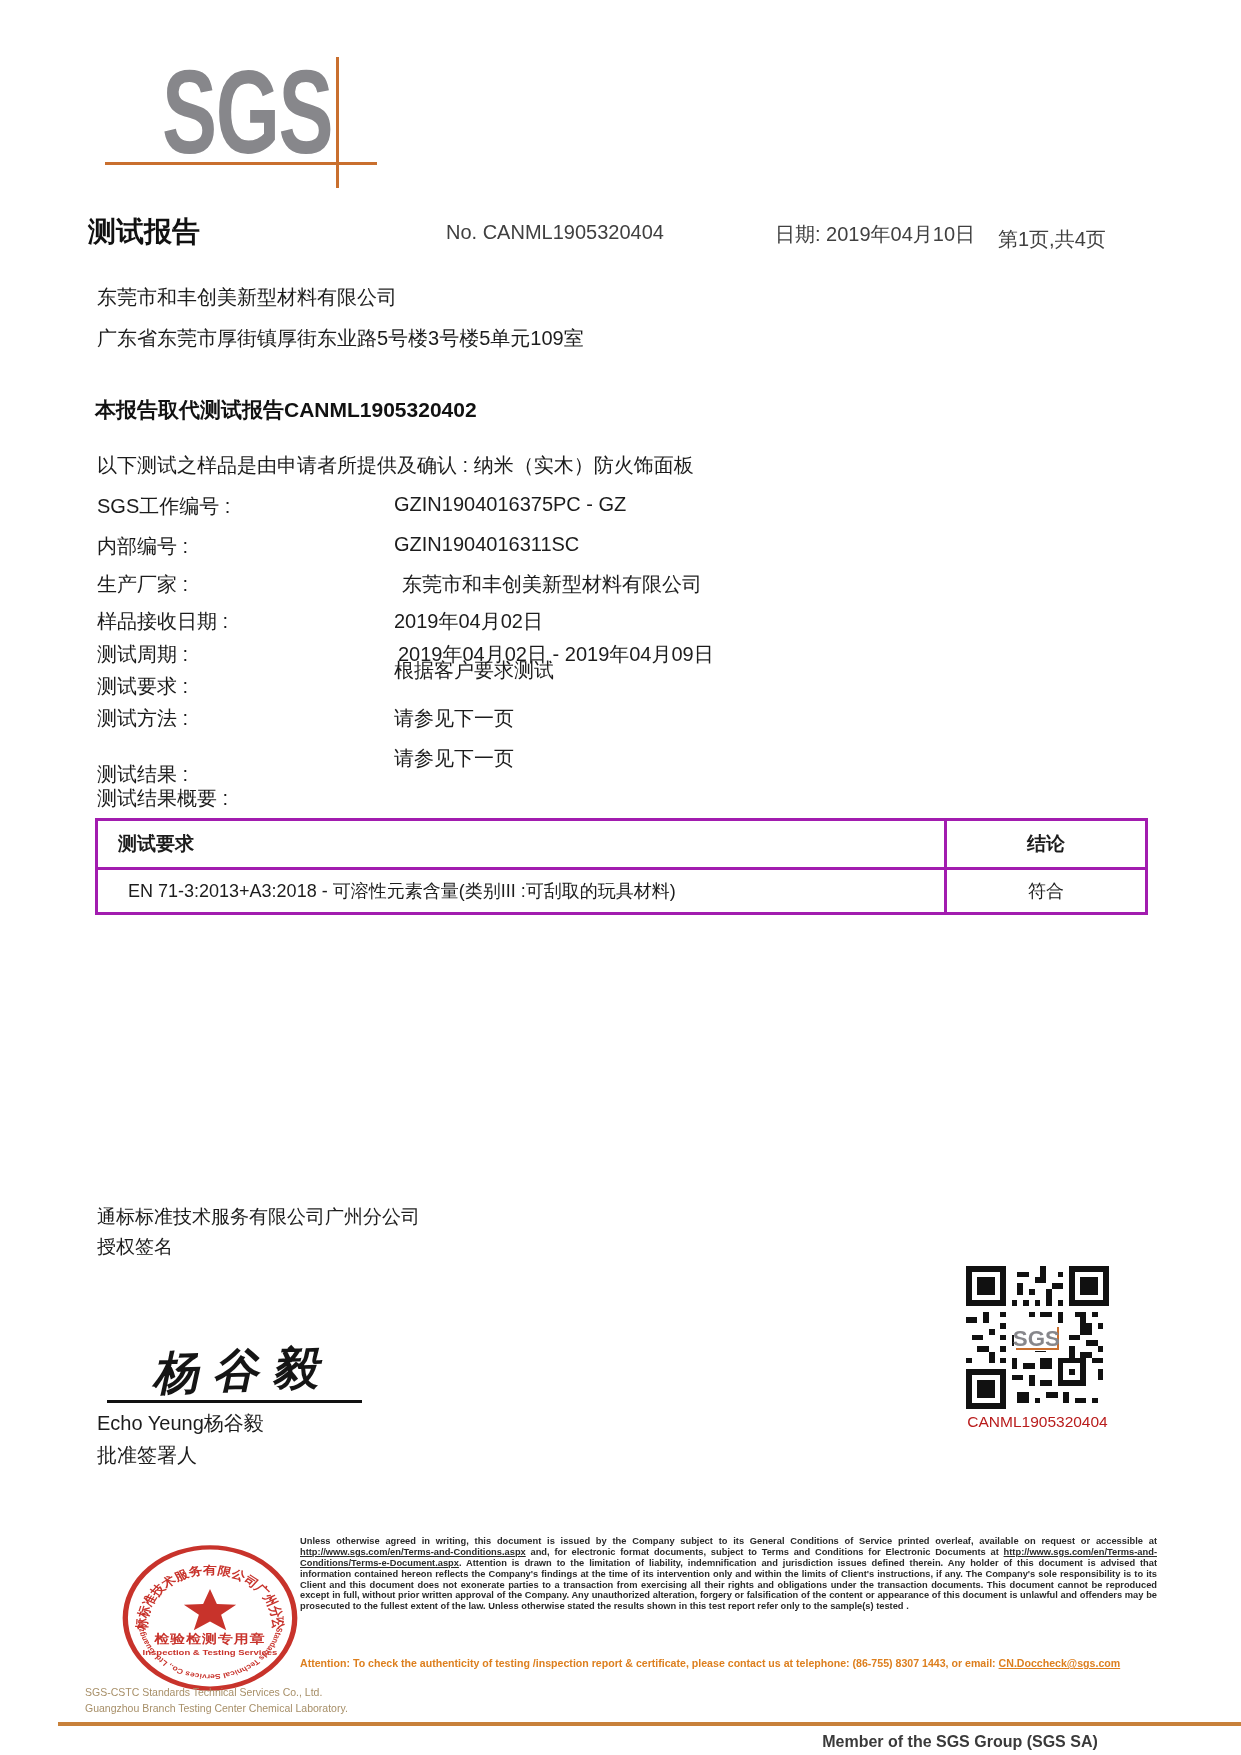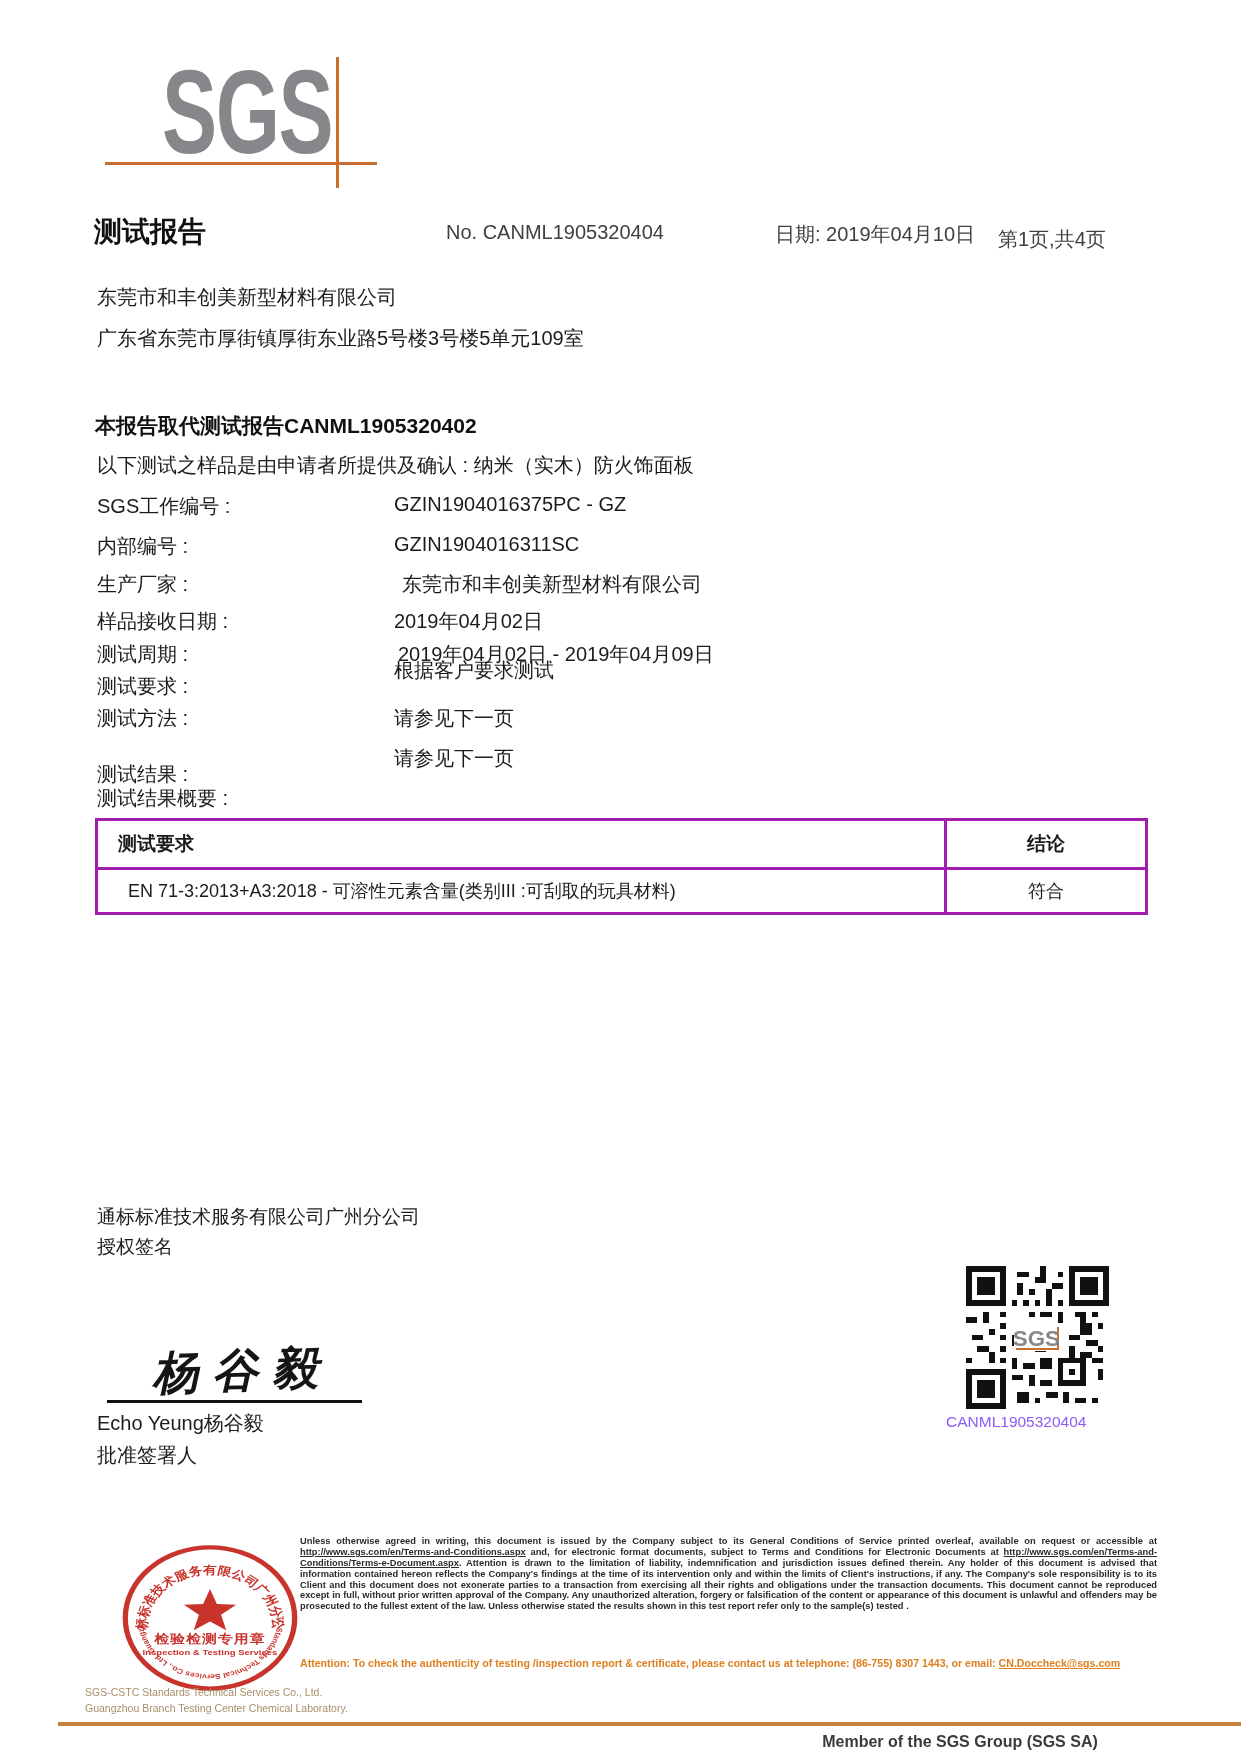--- a/index.html
+++ b/index.html
@@ -29,21 +29,21 @@
   .th-req{width:825px;height:44px;font-size:19px;font-weight:700;padding-left:20px;}
   .th-con{height:44px;font-size:19px;font-weight:700;text-align:center;}
   .td-req{height:40px;font-size:18px;padding-left:30px;}
   .td-con{height:40px;font-size:18px;text-align:center;}
 
   .sig-company{font-size:19px;}
   .handwriting{font-family:"DejaVu Serif","Liberation Serif",serif;font-style:italic;font-weight:700;
                font-size:46px;letter-spacing:14px;color:#151515;transform:rotate(-2deg);}
   .sig-line{background:#111;height:2.5px;}
 
-  .qr-code-text{font-size:15.5px;color:#8b5cf6;text-align:left;}
+  .qr-code-text{font-size:15.5px;color:#b91c1c;text-align:center;}
 
   
   .tan-text{font-size:10.5px;color:#a78f68;line-height:1.55;white-space:nowrap;}
   .legal{width:857px;font-size:9.3px;line-height:1.17;font-weight:600;color:#2b2b2b;text-align:justify;}
   .legal .u{text-decoration:underline;}
   .attention{width:860px;font-size:10.6px;line-height:1.3;font-weight:700;color:#dd7f1e;}
   .attention .u{text-decoration:underline;}
   .addr-block{border-left:1.5px solid #555;padding-left:8px;width:860px;}
   .addr-en-small{font-size:8.8px;font-weight:600;color:#222;}
   .addr-en-big{font-size:11.5px;font-weight:600;color:#222;margin-left:8px;}
@@ -57,29 +57,29 @@
 <body>
 
 <div id="page">
 
   <div class="abs" style="left:162px;top:53px;">
     <div class="logo-text">SGS</div>
   </div>
   <div class="abs logo-hline" style="left:105px;top:162px;width:272px;"></div>
   <div class="abs logo-vline" style="left:336px;top:57px;height:131px;"></div>
 
-  <div class="abs doc-title" style="left:94px;top:213px;">测试报告</div>
+  <div class="abs doc-title" style="left:88px;top:213px;">测试报告</div>
   <div class="abs hdr-text" style="left:446px;top:221px;">No. CANML1905320404</div>
   <div class="abs hdr-text" style="left:775px;top:221px;">日期: 2019年04月10日</div>
   <div class="abs hdr-text" style="left:998px;top:226px;">第1页,共4页</div>
 
   <div class="abs body-text" style="left:97px;top:284px;">东莞市和丰创美新型材料有限公司</div>
   <div class="abs body-text" style="left:97px;top:325px;">广东省东莞市厚街镇厚街东业路5号楼3号楼5单元109室</div>
 
-  <div class="abs bold-line" style="left:95px;top:412px;">本报告取代测试报告CANML1905320402</div>
+  <div class="abs bold-line" style="left:95px;top:396px;">本报告取代测试报告CANML1905320402</div>
   <div class="abs body-text" style="left:97px;top:452px;">以下测试之样品是由申请者所提供及确认 : 纳米（实木）防火饰面板</div>
 
   <div>
     <span class="field-label" style="top:493px;">SGS工作编号 :</span>
     <span class="field-value" style="top:493px;">GZIN1904016375PC - GZ</span>
   </div>
   <div>
     <span class="field-label" style="top:533px;">内部编号 :</span>
     <span class="field-value" style="top:533px;">GZIN1904016311SC</span>
   </div>

